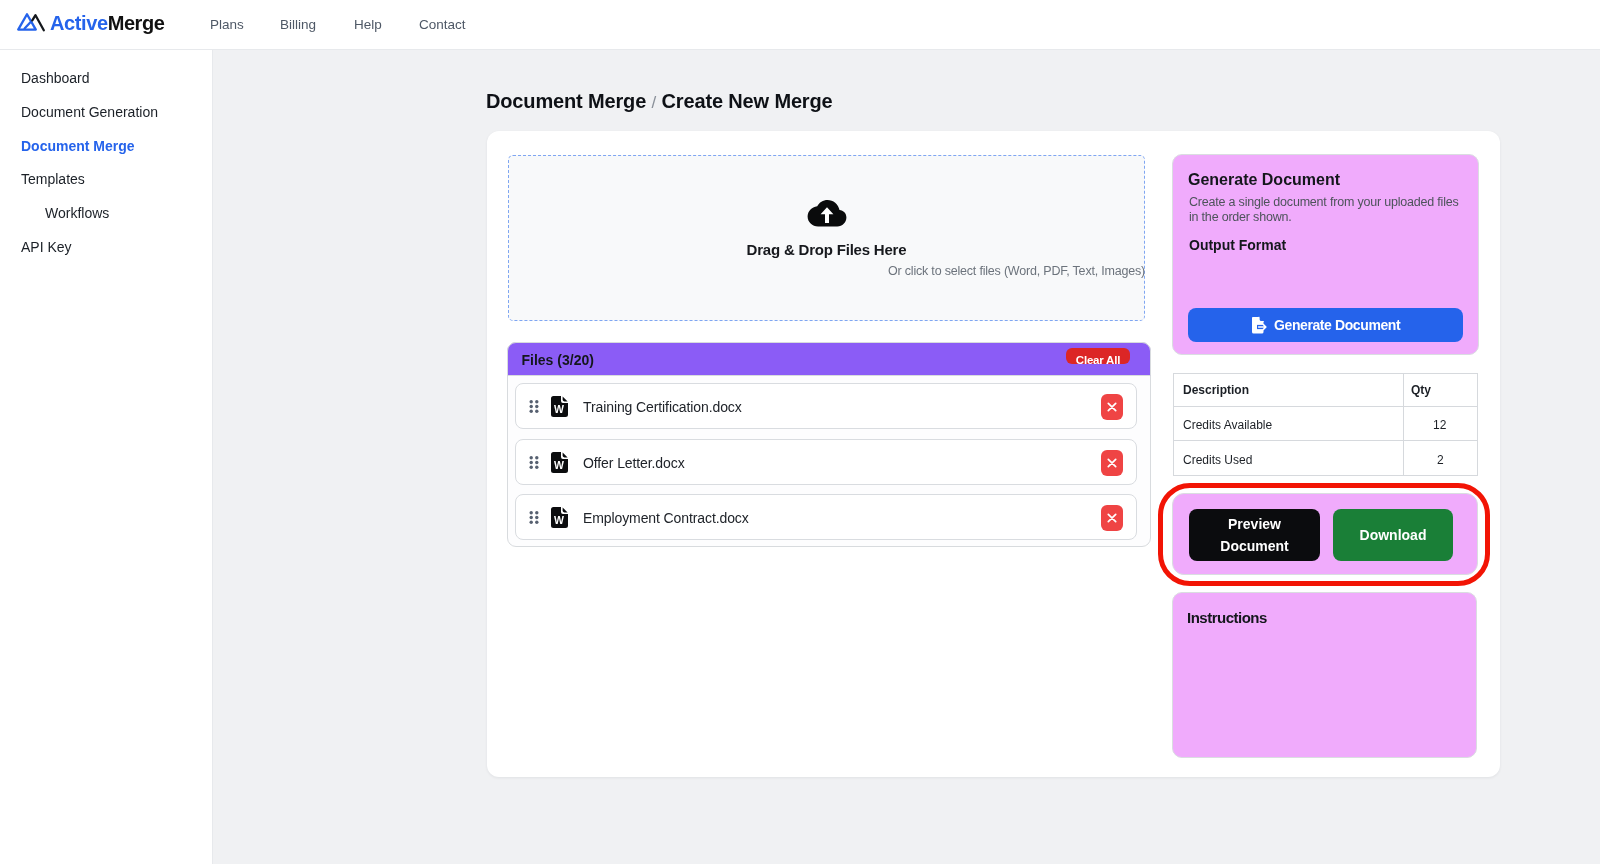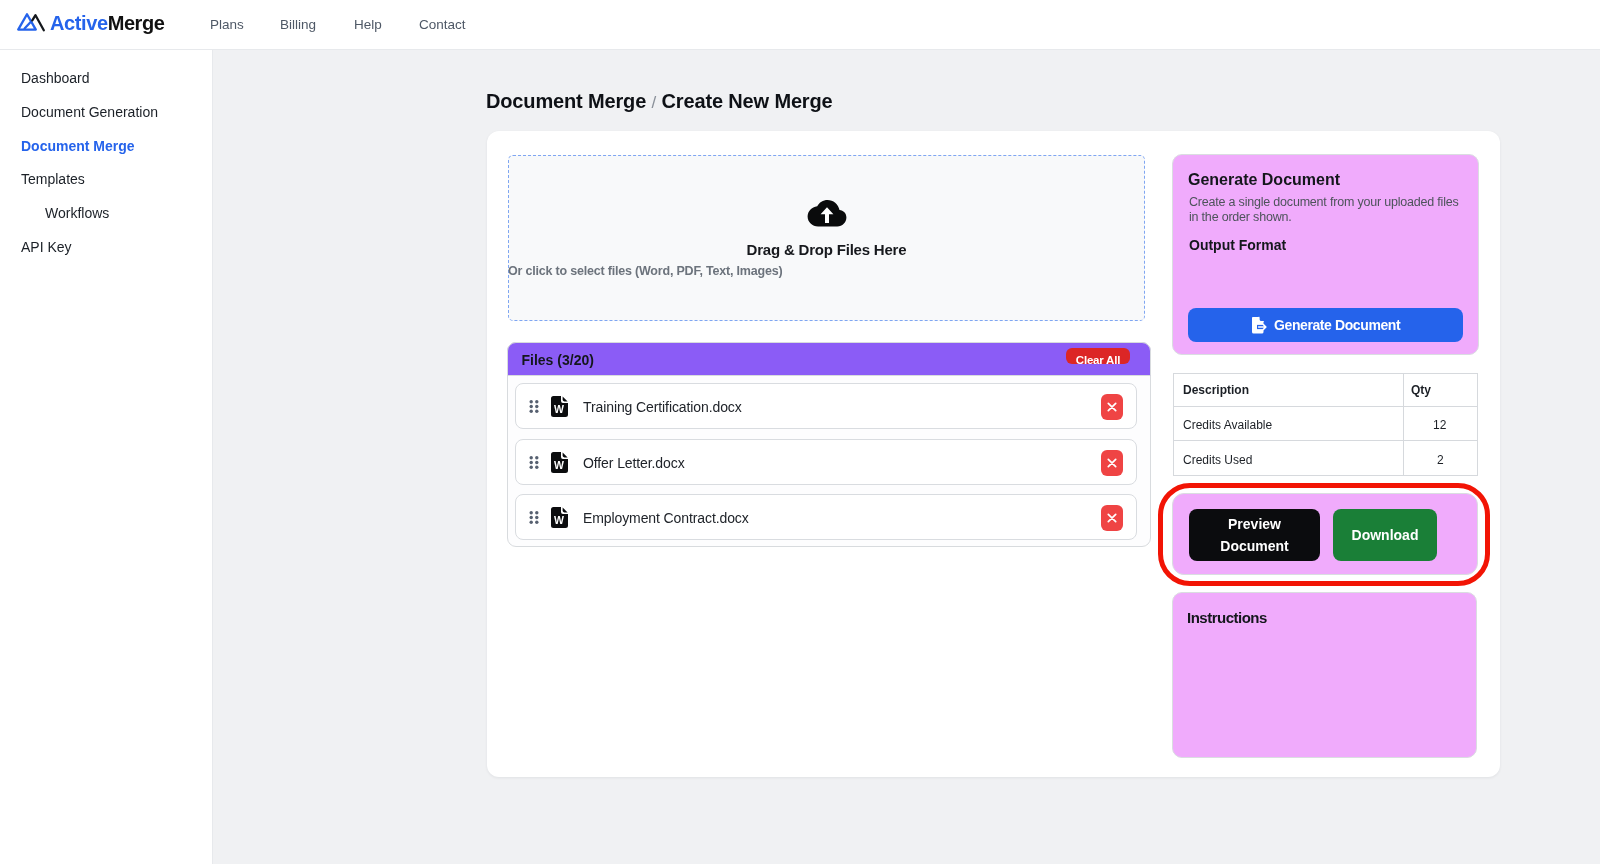--- a/index.html
+++ b/index.html
@@ -21,21 +21,21 @@
   
   #heading { position:absolute; left:486px; top:90px; font-size:20px; font-weight:bold; color:#0e1116; letter-spacing:-0.15px;}
   #heading .sep { color:#8a9099; font-weight:normal; font-size:17px; }
 
   
   #bigcard { position:absolute; left:487px; top:131px; width:1013px; height:646px; background:#fff; border-radius:12px; box-shadow:0 1px 3px rgba(16,24,40,.07); }
 
   
   #dropzone { position:absolute; left:508px; top:155px; width:637px; height:166px; background:#f8f9fa; border:1px dashed #7fa6f2; border-radius:5px; }
   #dz-title { position:absolute; left:508px; top:241px; width:637px; text-align:center; font-size:15px; letter-spacing:-0.2px; font-weight:bold; color:#17191d; }
-  #dz-sub { position:absolute; left:508px; top:264px; width:637px; text-align:left; font-size:12.5px; letter-spacing:-0.2px; color:#6c737c;font-weight:bold; }
+  #dz-sub { position:absolute; left:508px; top:264px; width:637px; text-align:right; font-size:12.5px; letter-spacing:-0.2px; color:#6c737c; }
   #cloud { position:absolute; left:807px; top:199px; }
 
   
   #filesbox { position:absolute; left:507px; top:342px; width:644px; height:205px; background:#fdfdfe; border:1px solid #d8dbde; border-radius:9px; }
   #fileshead { position:absolute; left:507px; top:342px; width:644px; height:34px; background:#8b5cf6; border:1px solid #d8dbde; border-radius:9px 9px 0 0; }
   #fileshead .t { position:absolute; left:13.5px; top:9px; font-size:14px; font-weight:bold; color:#14171c; }
   #clearall { position:absolute; right:20px; top:5px; width:64px; height:16px; background:#dc2626; border-radius:6px; color:#fff; font-size:11.5px; letter-spacing:-0.2px; font-weight:bold; text-align:center; line-height:24px; }
   .filerow { position:absolute; left:515px; width:622px; height:46px; background:#fff; border:1px solid #d9dce0; border-radius:8px; }
   .filerow .dots { position:absolute; left:13px; top:16px; }
   .filerow .wicon { position:absolute; left:35px; top:12px; }
@@ -56,21 +56,21 @@
   
   #credtable { position:absolute; left:1173px; top:373px; width:305px; height:103px; background:#fff; border:1px solid #d6d9dd; }
   #credtable .cell { position:absolute; font-size:12px; color:#1c2026; }
   #credtable .hdr { font-weight:bold; }
   #credtable .hline { position:absolute; left:0; width:100%; height:1px; background:#d6d9dd; }
   #credtable .vline { position:absolute; top:0; left:229px; width:1px; height:100%; background:#d6d9dd; }
 
   
   #btncard { left:1172px; top:493px; width:306px; height:82px; border-radius:12px; }
   #previewbtn { position:absolute; left:16px; top:15px; width:131px; height:52px; background:#0b0c0e; border-radius:8px; color:#fff; font-size:14px; font-weight:bold; text-align:center; line-height:21.5px; padding-top:5px; }
-  #dlbtn { position:absolute; left:160px; top:15px; width:104px; height:52px; background:#1a7f37; border-radius:8px; color:#fff; font-size:14px; font-weight:bold; text-align:center; line-height:52px; }
+  #dlbtn { position:absolute; left:160px; top:15px; width:120px; height:52px; background:#1a7f37; border-radius:8px; color:#fff; font-size:14px; font-weight:bold; text-align:center; line-height:52px; }
   #redring { position:absolute; left:1158px; top:483px; width:332px; height:103px; border:5px solid #f21405; border-radius:32px; }
 
   
   #instrcard { left:1172px; top:592px; width:305px; height:166px; }
   #instrcard h3 { position:absolute; left:14px; top:16px; font-size:15px; font-weight:bold; letter-spacing:-0.5px; color:#14171c; }
   #instrcard ol { position:absolute; left:14px; top:41px; width:290px; list-style:none; font-size:13px; letter-spacing:-0.32px; line-height:15.5px; color:#2a2f36; white-space:nowrap; }
   #instrcard li { margin-bottom:5px; }
 </style>
 </head>
 <body>

